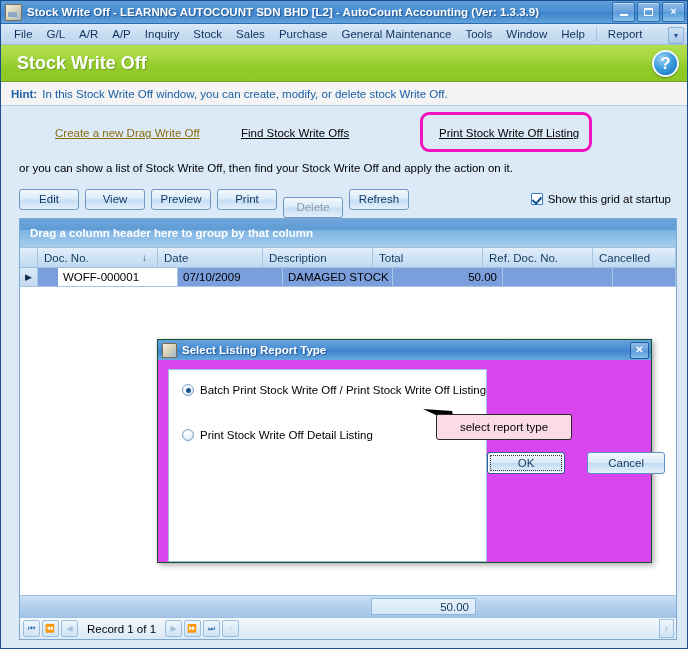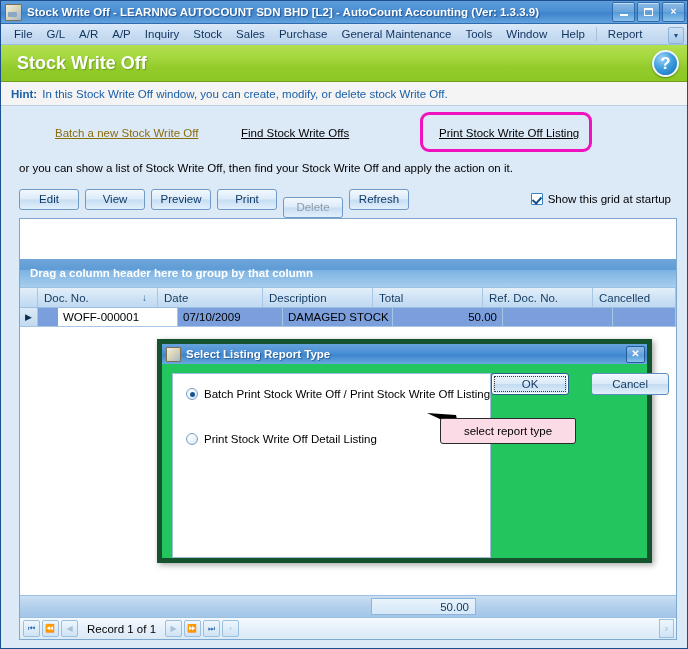--- a/index.html
+++ b/index.html
@@ -282,21 +282,20 @@
   #grid-groupbar {
     flex: 0 0 28px;
     background: linear-gradient(to bottom, #6da5da 0%, #5e9bd5 40%, #7db3e2 41%, #a6cdee 100%);
     color: #ffffff;
     font-weight: bold;
     font-size: 11.5px;
     display: flex;
     align-items: center;
     padding-left: 10px;
     box-sizing: border-box;
-    margin-top: 40px;
   }
   #grid-header {
     flex: 0 0 21px;
     display: flex;
     background: linear-gradient(to bottom, #e4eff9 0%, #cfe3f5 50%, #bfd9f1 100%);
     border-top: 1px solid #9dc0e0;
     border-bottom: 1px solid #9dc0e0;
     box-sizing: border-box;
   }
   .gh-cell {
@@ -406,22 +405,22 @@
     font-size: 10px;
     display: flex; align-items: center; justify-content: center;
     box-sizing: border-box;
   }
 
   
   #dialog {
     position: absolute;
     left: 157px; top: 339px;
     width: 495px; height: 224px;
-    border: 5px solid #14532d;
-    background: #22c55e;
+    border: 1px solid #14532d;
+    background: #d946ef;
     box-sizing: border-box;
     box-shadow: 2px 2px 6px rgba(0,0,0,0.35);
     display: flex;
     flex-direction: column;
   }
   #dlg-titlebar {
     flex: 0 0 20px;
     background: linear-gradient(to bottom, #66a3dd 0%, #4a8fd4 45%, #3e85cd 55%, #6aa8e0 100%);
     display: flex;
     align-items: center;
@@ -512,20 +511,21 @@
   #callout-tail {
     position: absolute;
     left: 253px; top: 37px;
     width: 34px; height: 20px;
     overflow: visible;
   }
 
   #dlg-buttons {
     flex: 1 1 auto;
     display: flex;
+    align-items: center;
     justify-content: center;
     gap: 22px;
     padding-bottom: 6px;
   }
   .dlg-btn {
     width: 78px; height: 22px;
     border: 1px solid #5c90c4;
     border-radius: 3px;
     background: linear-gradient(to bottom, #f3f8fd 0%, #dbeaf8 48%, #c3dcf2 52%, #e2f0fb 100%);
     color: #12395f;
@@ -596,21 +596,21 @@
 
   <div id="hint-bar">
     <span id="hint-label">Hint:</span>
     <span id="hint-text">In this Stock Write Off window, you can create, modify, or delete stock Write Off.</span>
   </div>
 
   <div id="body-panel">
 
     <div id="youcan-area">
       <div id="action-links">
-        <span class="action-link" id="link-create">Batch a new Stock Write Off</span>
+        <span class="action-link" id="link-create">Create a new Drag Write Off</span>
         <span class="action-link" id="link-find">Find Stock Write Offs</span>
         <span class="action-link" id="link-print">Print Stock Write Off Listing</span>
         <div id="print-highlight"></div>
       </div>
       <div id="or-text">or you can show a list of Stock Write Off, then find your Stock Write Off and apply the action on it.</div>
     </div>
 
     <div id="toolbar">
       <div class="tb-btn">Edit</div>
       <div class="tb-btn">View</div>

